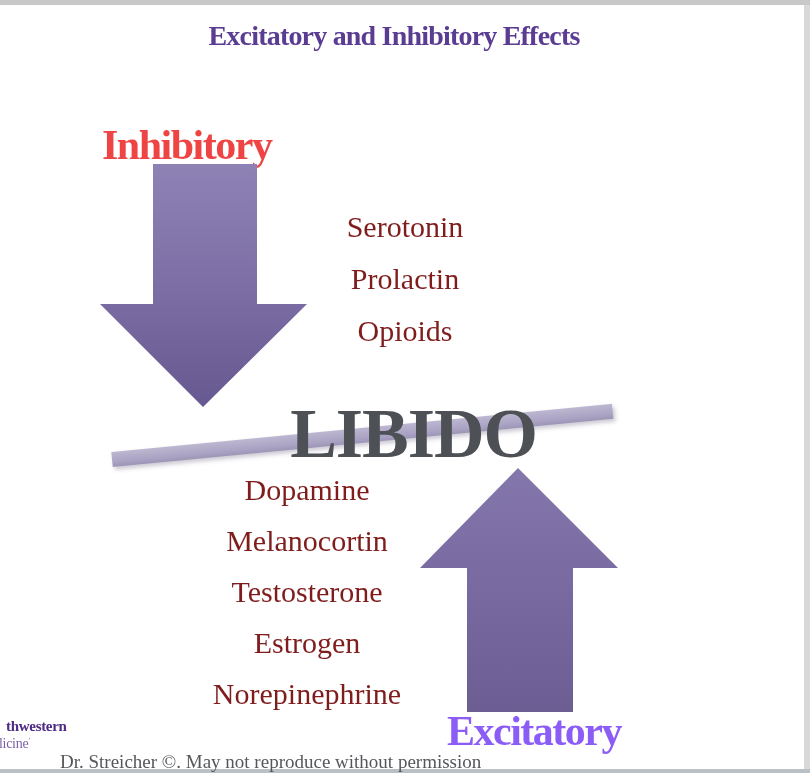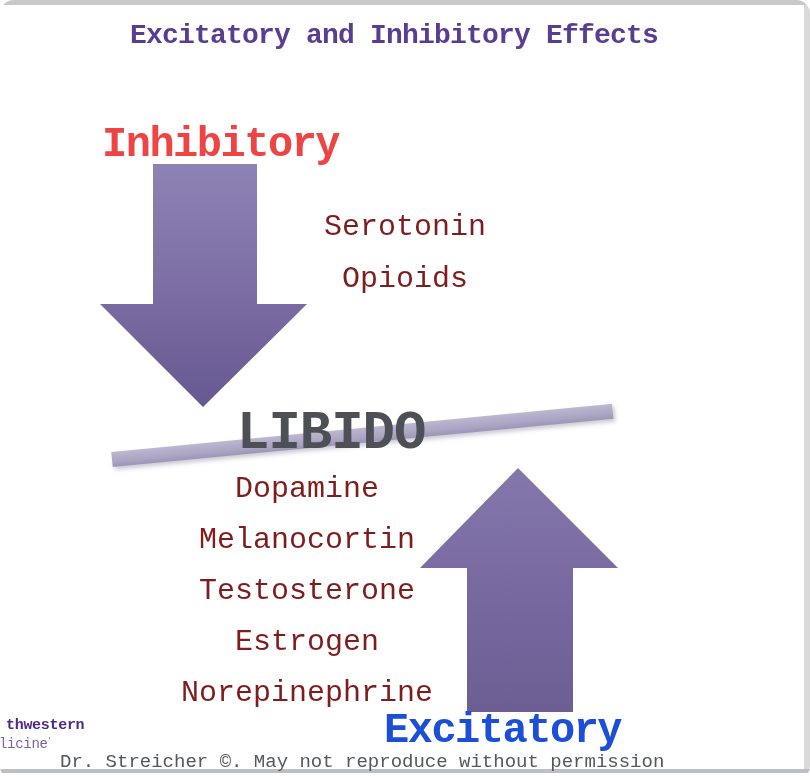--- a/index.html
+++ b/index.html
@@ -2,22 +2,21 @@
 <html><head>
 <meta charset="utf-8">
 <style>
   html, body { margin: 0; padding: 0; background: #ffffff; }
   .stage {
     position: relative;
     width: 810px;
     height: 780px;
     background: #ffffff;
     overflow: hidden;
-    font-family: Liberation Mono, monospace;
-    border-radius: 14px;
+    font-family: Liberation Serif, serif;
   }
 
   
   .chrome-top {
     position: absolute; left: 0; top: 0; width: 810px; height: 5px;
     background: #c8c8c8;
   }
   .chrome-right {
     position: absolute; left: 804px; top: 5px; width: 6px; height: 765px;
     background: #d9d9d9;
@@ -36,22 +35,22 @@
     letter-spacing: -0.8px;
   }
 
   
   .label-inhibitory {
     position: absolute; left: 102px; top: 124px;
     color: #ef4444; font-size: 42px; font-weight: 700; letter-spacing: -1.5px;
     line-height: 42px;
   }
   .label-excitatory {
-    position: absolute; left: 384px; top: 710px; width: 300px; 
-    color: #1d4ed8; font-size: 42px; font-weight: 700; letter-spacing: -1.5px;
+    position: absolute; left: 384px; top: 710px; width: 300px; text-align: center;
+    color: #8b5cf6; font-size: 42px; font-weight: 700; letter-spacing: -1.5px;
     line-height: 42px;
   }
 
   
   .down-arrow {
     position: absolute; left: 100px; top: 164px; width: 207px; height: 243px;
     background: linear-gradient(180deg, #8e82b5 0%, #7b6da3 55%, #665890 100%);
     clip-path: polygon(53px 0, 157px 0, 157px 140px, 207px 140px, 103px 243px, 0 140px, 53px 140px);
     filter: drop-shadow(2px 2px 2px rgba(90,80,120,0.35));
   }
@@ -65,22 +64,22 @@
   
   .beam {
     position: absolute; left: 112px; top: 452px; width: 503px; height: 15px;
     background: linear-gradient(180deg, #bdb7d1 0%, #aaa2c2 70%, #9d95b6 100%);
     transform: rotate(-5.5deg);
     transform-origin: left center;
     filter: drop-shadow(2px 3px 2px rgba(110,100,130,0.35));
   }
 
   .libido {
-    position: absolute; left: 237px; top: 406px; width: 300px; text-align: left;
-    color: #4d5156; font-size: 54px; font-weight: 700; letter-spacing: -1px;
+    position: absolute; left: 237px; top: 406px; width: 300px; text-align: right;
+    color: #4d5156; font-size: 70px; font-weight: 700; letter-spacing: -1px;
     line-height: 56px;
   }
 
   
   .list { position: absolute; text-align: center; color: #7f1d1d; font-size: 30px; }
   .list-inhibitory { left: 255px; top: 201px; width: 300px; line-height: 52px; }
   .list-excitatory { left: 157px; top: 464px; width: 300px; line-height: 51px; }
 
   
   .logo { position: absolute; left: -1px; top: 719px; line-height: 14px; }
@@ -104,20 +103,21 @@
   <div class="title">
     <div>Excitatory and Inhibitory Effects</div>
   </div>
 
   <div class="label-inhibitory">Inhibitory</div>
 
   <div class="down-arrow"></div>
 
   <div class="list list-inhibitory">
     <div>Serotonin</div>
+    <div>Prolactin</div>
     <div>Opioids</div>
   </div>
 
   <div class="beam"></div>
 
   <div class="libido">LIBIDO</div>
 
   <div class="list list-excitatory">
     <div>Dopamine</div>
     <div>Melanocortin</div>

